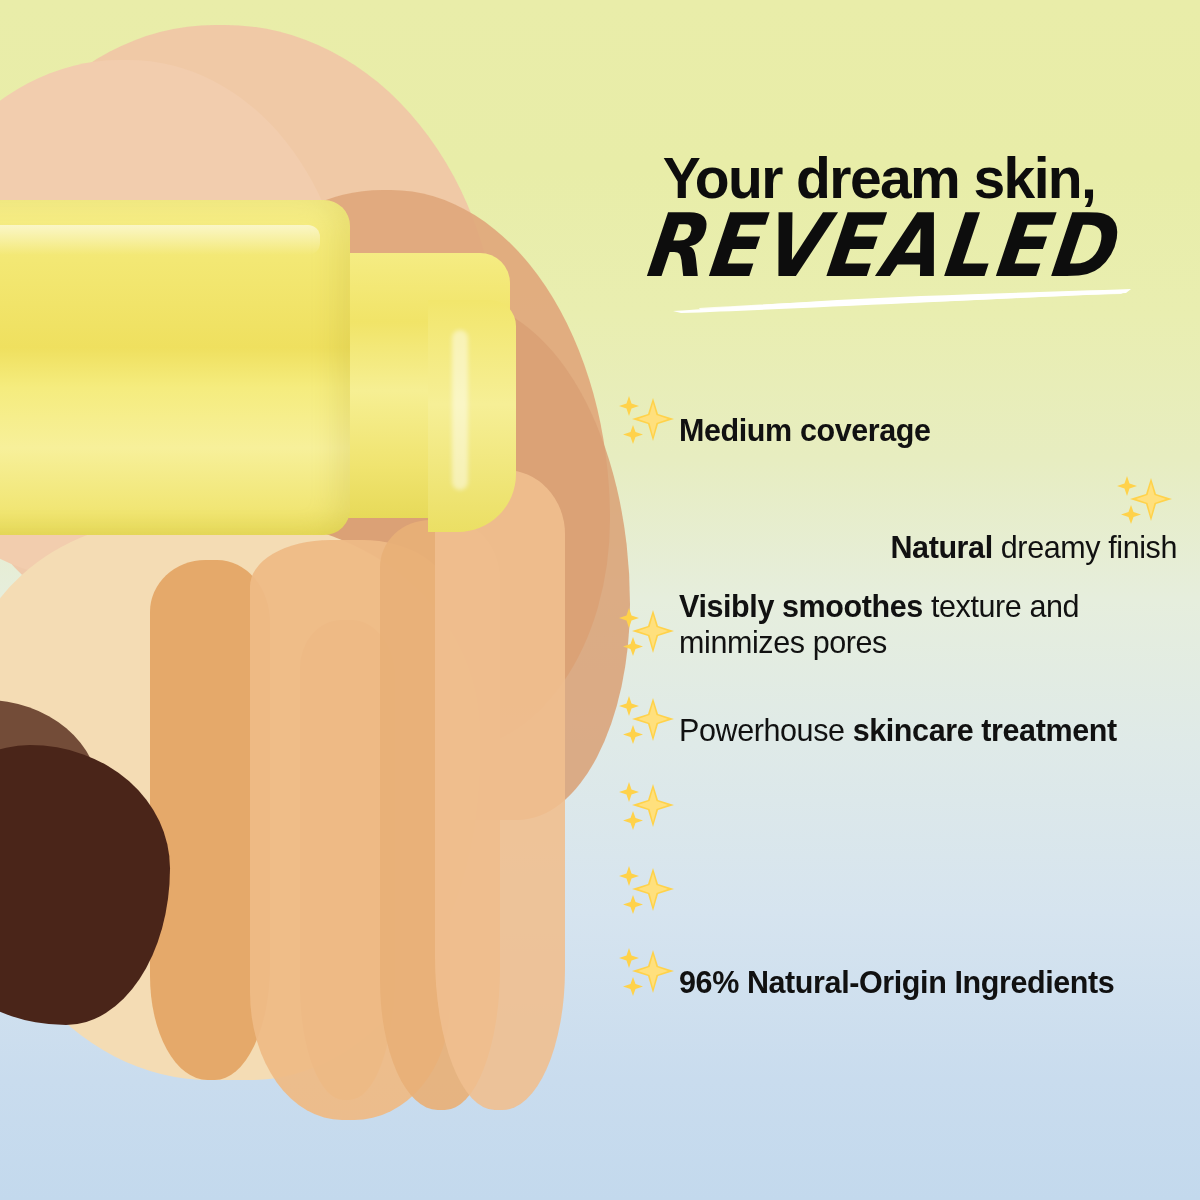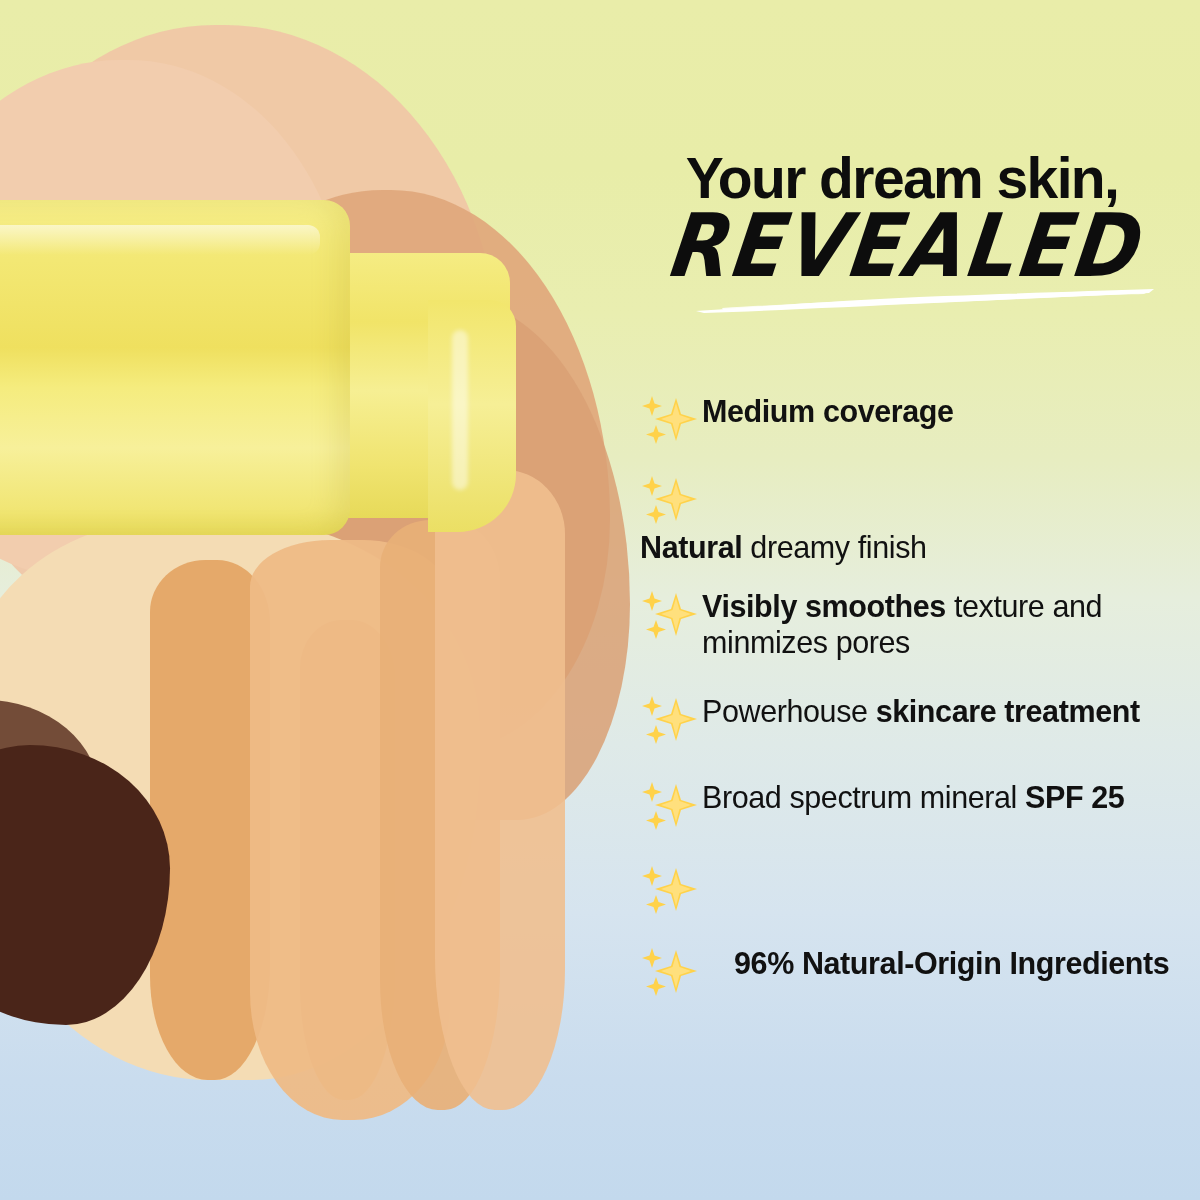--- a/index.html
+++ b/index.html
@@ -148,21 +148,21 @@
     position:absolute; left:452px; top:330px;
     width:16px; height:160px;
     background:rgba(255,255,255,.45);
     border-radius:8px;
     filter:blur(2px);
   }
 
   
   #content {
     position:absolute;
-    left:600px; top:0;
+    left:577px; top:0;
     width:600px; height:888px;
   }
   #headline-block {
     position:absolute; left:22px; top:150px; width:560px;
   }
   .headline {
     font-size:57px;
     font-weight:bold;
     letter-spacing:-1.6px;
     color:#0d0d0d;
@@ -197,21 +197,21 @@
 
   
   #bullets {
     position:absolute;
     left:40px; top:392px;
     width:560px;
   }
   .bullet {
     position:relative;
     display:flex;
-    align-items:flex-start;
+    align-items:flex-end;
     margin-bottom:21px;
   }
   .spark {
     flex:0 0 auto;
     width:62px; height:54px;
     position:relative;
     margin-top:2px;
   }
   .spark svg { display:block; }
   .btxt {
@@ -225,21 +225,21 @@
   .btxt b { font-weight:bold; }
   .btxt .reg { font-weight:normal; }
 
   
   .bullet.b1 { margin-bottom:24px; }
   .bullet.b2 { margin-bottom:22px;flex-direction:column; }
   .bullet.b3 { margin-bottom:32px; }
   .bullet.b4 { margin-bottom:30px; }
   .bullet.b5 { margin-bottom:28px; }
   .bullet.b6 { margin-bottom:26px; }
-  .bullet.b7 { margin-bottom:0;gap:32px; }
+  .bullet.b7 { margin-bottom:0; }
 </style>
 </head>
 <body>
 
 <div id="canvas">
 
   <div id="photo">
     <div class="swatch sw-dome"></div>
     <div class="swatch sw-dome2"></div>
     <div class="swatch sw-tan"></div>
@@ -326,21 +326,20 @@
 
       <div class="bullet b5">
         <span class="spark">
           <svg width="62" height="54" viewBox="0 0 62 54">
             <path d="M36 4 L41 20 L57 25 L41 30 L36 47 L31 30 L15 25 L31 20 Z" fill="#ffd24a"></path>
             <path d="M36 9 L39.5 21 L51 25 L39.5 29 L36 42 L32.5 29 L21 25 L32.5 21 Z" fill="#ffe07d"></path>
             <path d="M12 2 L14.5 9.5 L22 12 L14.5 14.5 L12 22 L9.5 14.5 L2 12 L9.5 9.5 Z" fill="#ffd24a"></path>
             <path d="M16 31 L18.5 38 L26 40.5 L18.5 43 L16 50 L13.5 43 L6 40.5 L13.5 38 Z" fill="#ffd24a"></path>
           </svg>
         </span>
-        <span class="btxt"><span class="reg">Broad spectrum mineral </span><b>SPF 25</b></span>
       </div>
 
       <div class="bullet b6">
         <span class="spark">
           <svg width="62" height="54" viewBox="0 0 62 54">
             <path d="M36 4 L41 20 L57 25 L41 30 L36 47 L31 30 L15 25 L31 20 Z" fill="#ffd24a"></path>
             <path d="M36 9 L39.5 21 L51 25 L39.5 29 L36 42 L32.5 29 L21 25 L32.5 21 Z" fill="#ffe07d"></path>
             <path d="M12 2 L14.5 9.5 L22 12 L14.5 14.5 L12 22 L9.5 14.5 L2 12 L9.5 9.5 Z" fill="#ffd24a"></path>
             <path d="M16 31 L18.5 38 L26 40.5 L18.5 43 L16 50 L13.5 43 L6 40.5 L13.5 38 Z" fill="#ffd24a"></path>
           </svg>

